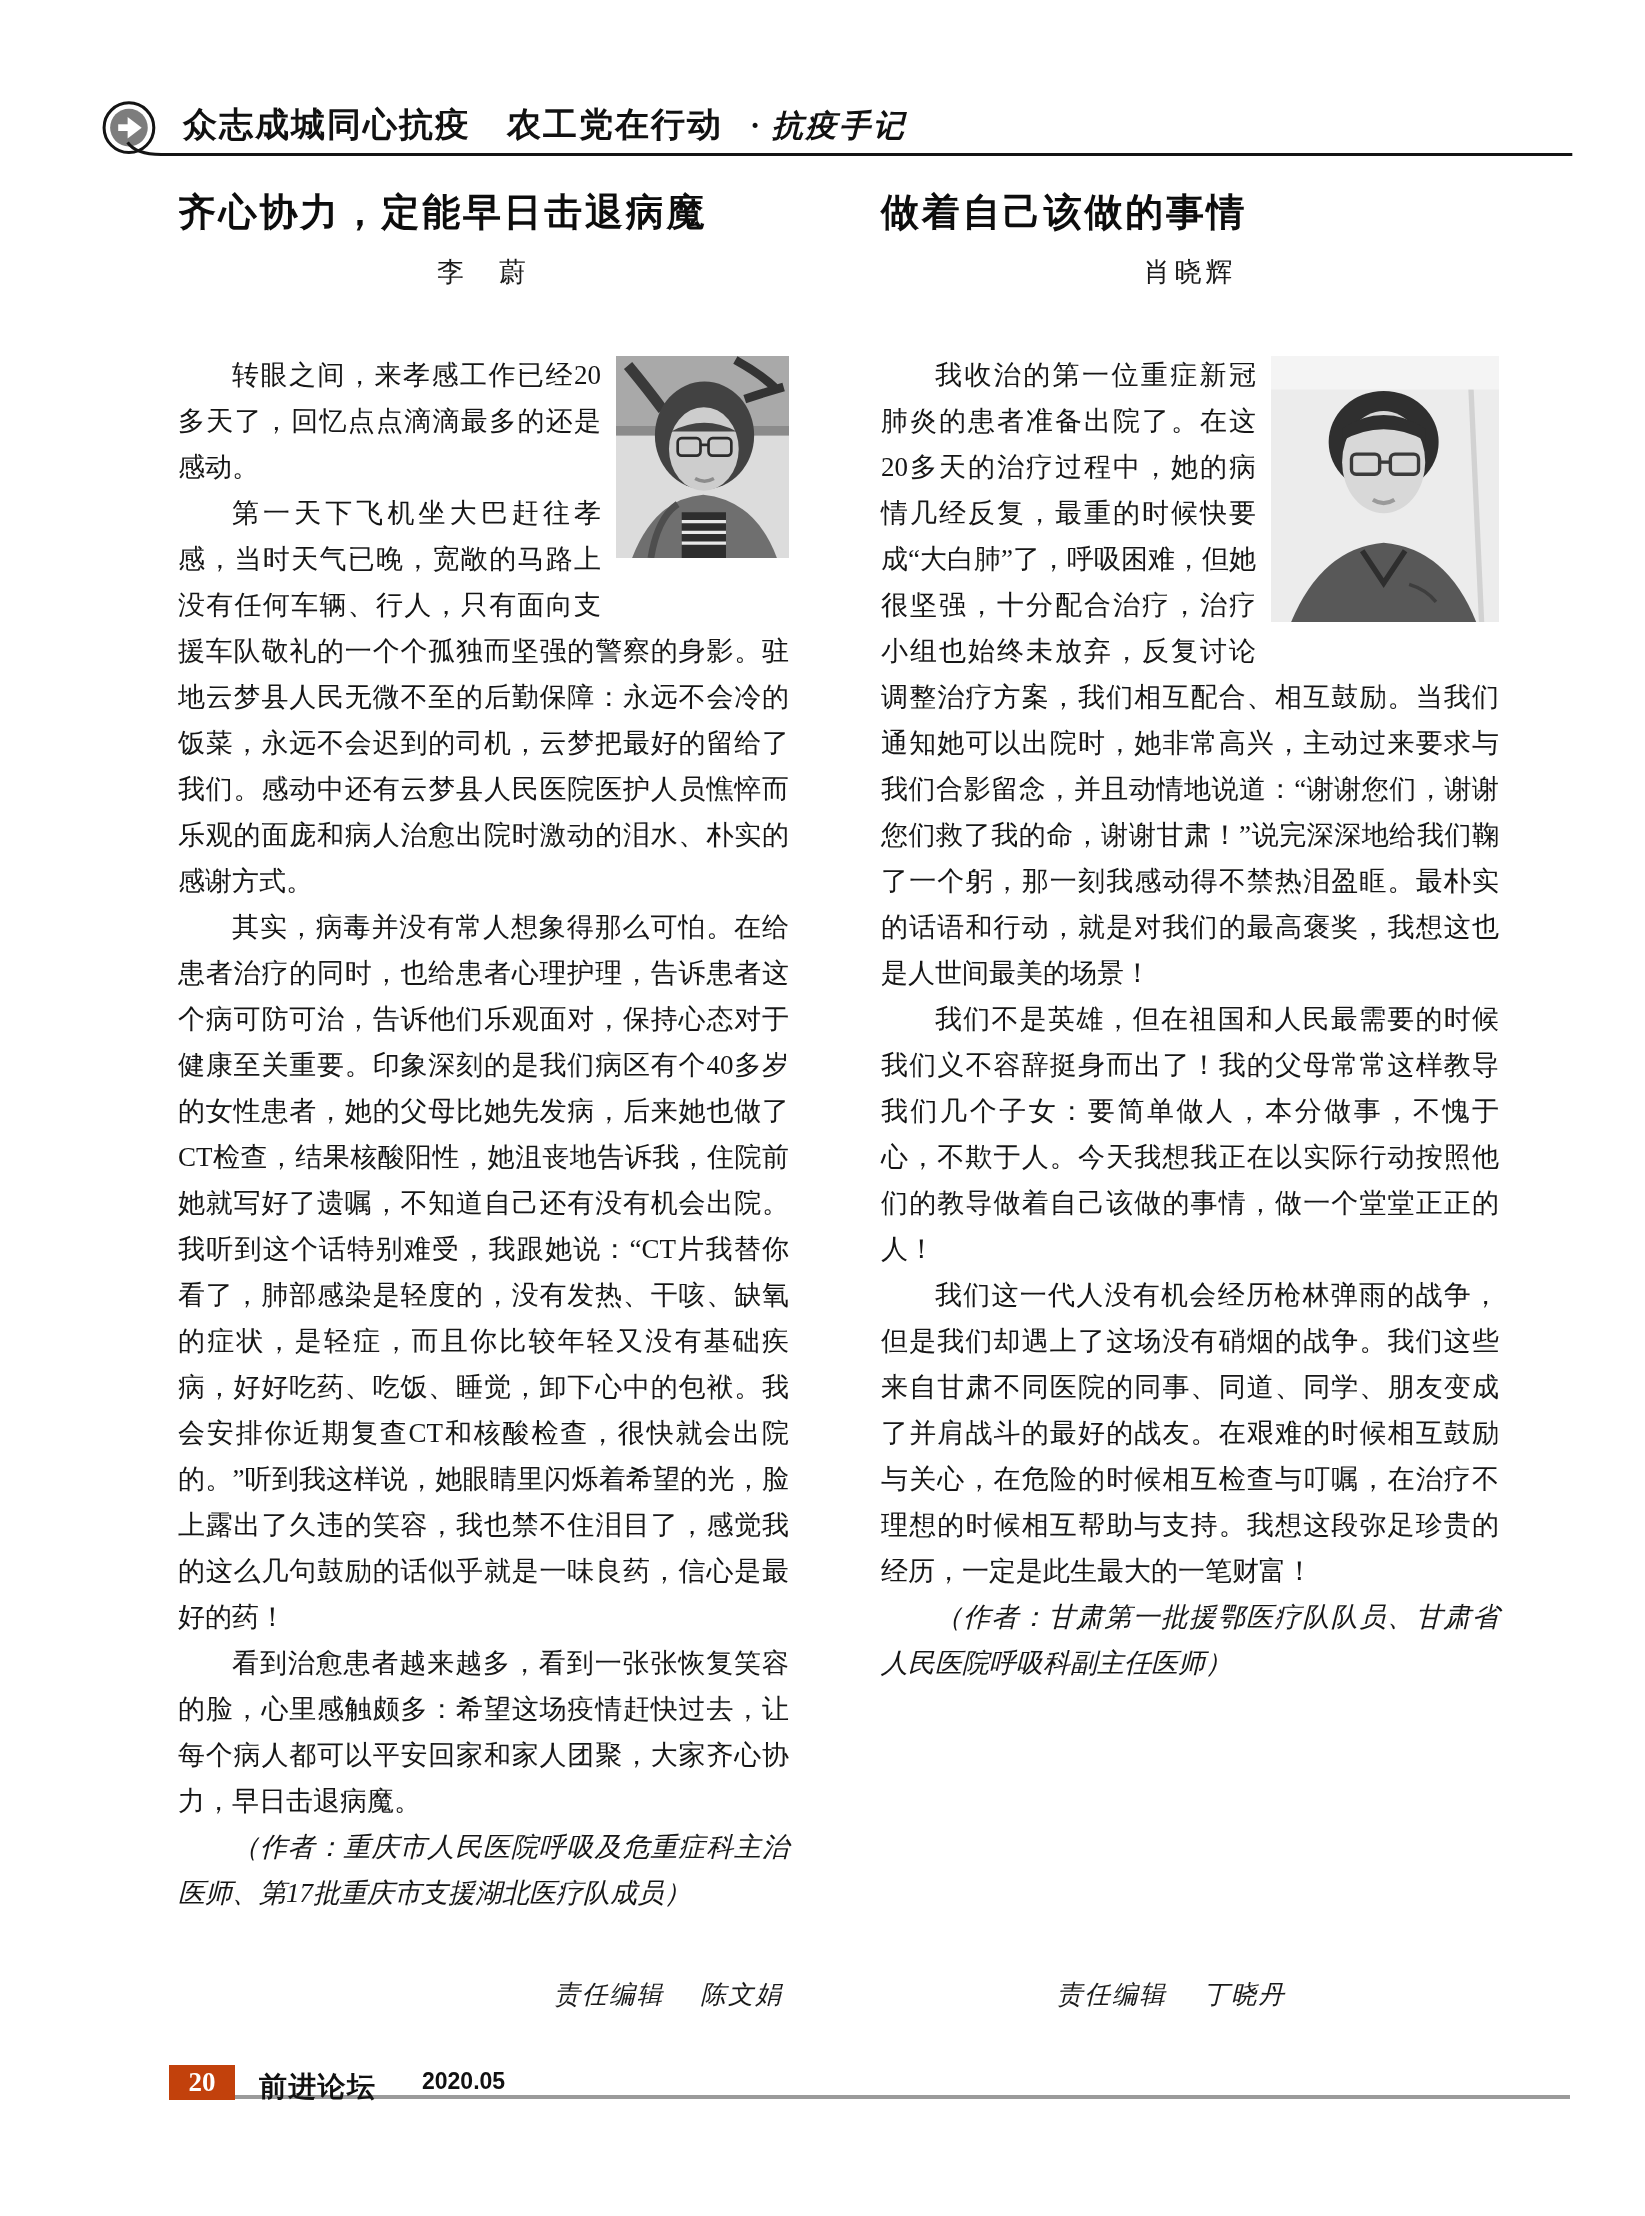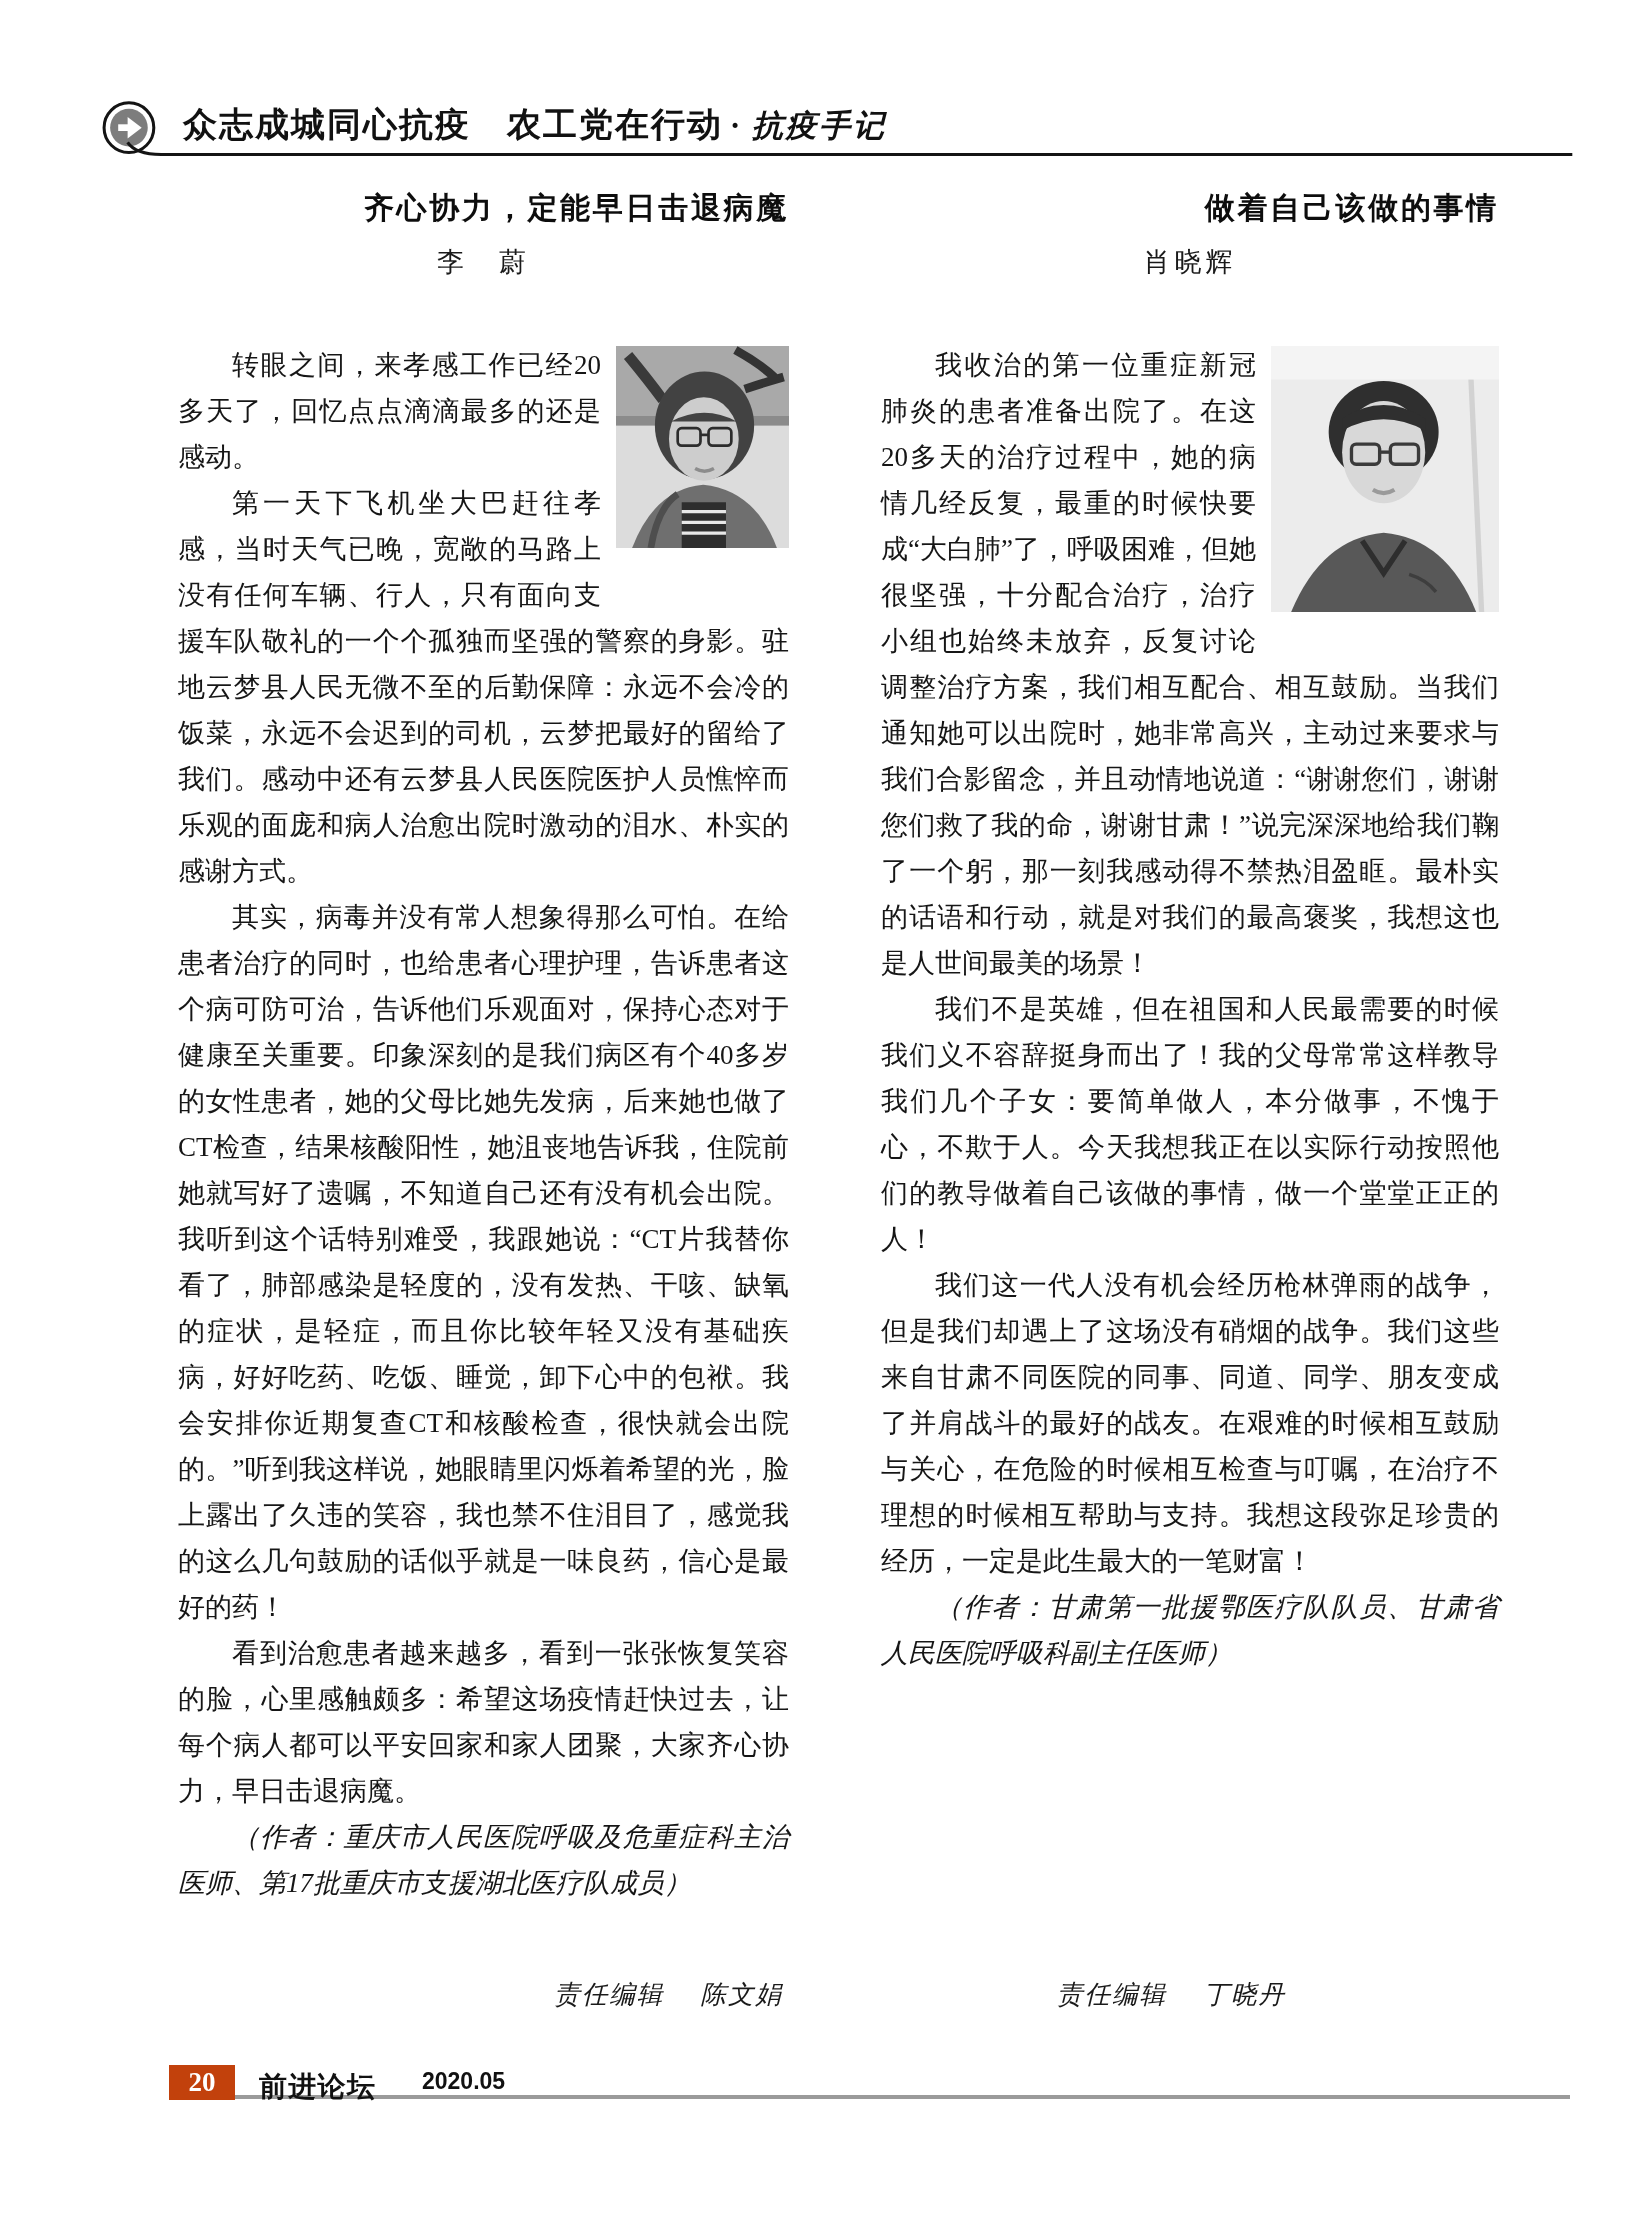--- a/index.html
+++ b/index.html
@@ -7,40 +7,40 @@
     width:1645px;height:2216px;position:relative;
     font-family:"Liberation Serif","DejaVu Serif",serif;
     color:#141414;
   }
   .page{position:absolute;inset:0;background:#ffffff;overflow:hidden;}
 
   
   .header-svg{position:absolute;left:94px;top:94px;}
   .header-text{
     position:absolute;left:183px;top:102px;white-space:nowrap;
-    display:flex;align-items:baseline;gap:8px;
+    display:flex;align-items:baseline;gap:28px;
   }
   .header-main{
     font-family:"Liberation Sans","DejaVu Sans",sans-serif;
     font-weight:700;font-size:34px;letter-spacing:2px;color:#111;
   }
   .header-script{
     font-size:31px;font-style:italic;font-weight:600;color:#111;
     letter-spacing:2.7px;
   }
 
   
   .col{position:absolute;top:189px;}
   .col-left{left:178px;width:611px;}
   .col-right{left:881px;width:618px;}
 
   .art-title{
-    margin:0;text-align:right;
+    margin:0;text-align:left;
     font-family:"Liberation Sans","DejaVu Sans",sans-serif;
-    font-weight:700;font-size:30px;letter-spacing:2.7px;color:#0d0d0d;
+    font-weight:700;font-size:38px;letter-spacing:2.7px;color:#0d0d0d;
     line-height:1.25;
   }
   .art-author{
     margin-top:17.5px;text-align:center;
     font-size:27px;letter-spacing:4px;color:#1a1a1a;
   }
   .art-body{
     margin-top:62px;
     font-size:27px;line-height:46px;text-align:justify;
     color:#161616;

